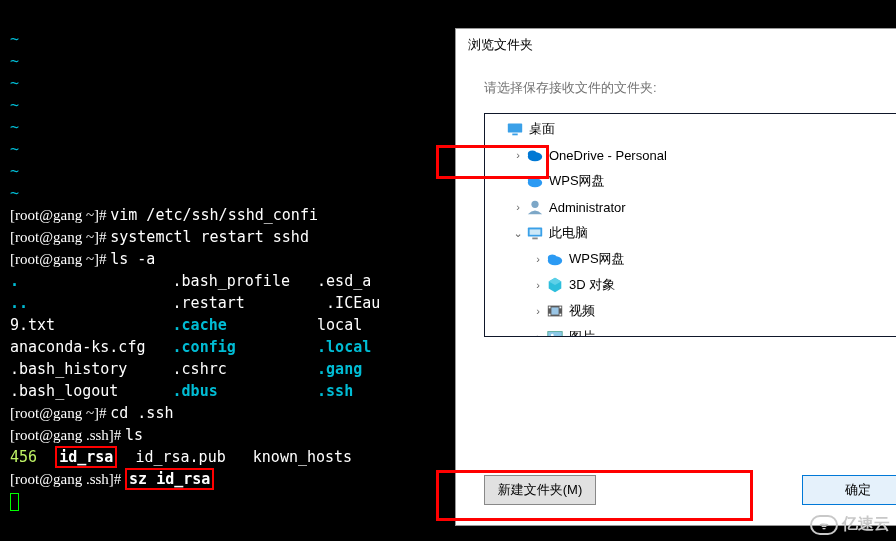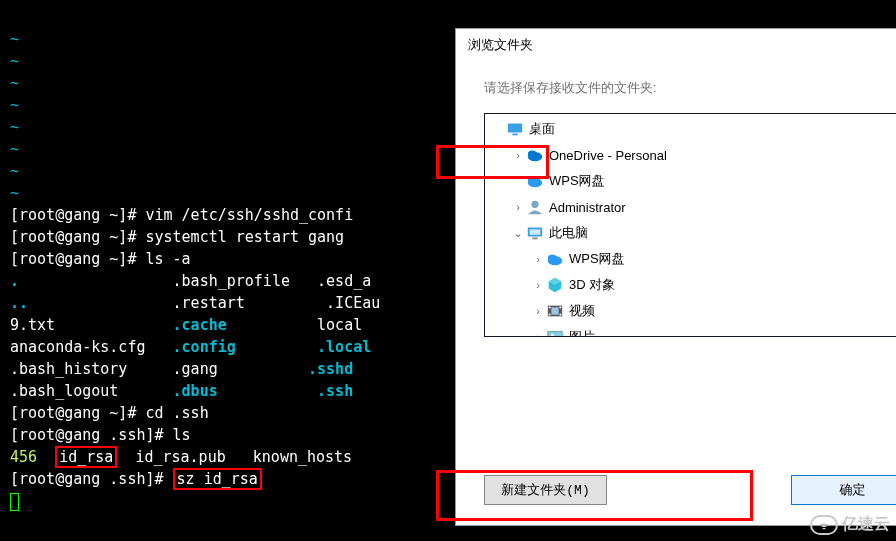--- a/index.html
+++ b/index.html
@@ -1,42 +1,42 @@
 <!DOCTYPE html>
 <html><head>
 <meta charset="utf-8">
 <style>
 * { margin: 0; padding: 0; box-sizing: border-box; }
 body { width: 896px; height: 541px; font-family: "Microsoft YaHei", sans-serif; position: relative; overflow: hidden; background: #fff; }
 
 
 .terminal { position: absolute; top: 0; left: 0; width: 896px; height: 541px; background: #000; color: #fff; font-family: Consolas, monospace; font-size: 15px; line-height: 22px; padding: 6px 10px; white-space: pre; }
 .term-tilde { color: #00bcd4; }
-.term-prompt { color: #fff; }
+.term-prompt { color: #fff; font-family: Liberation Serif, serif; }
 .term-cyan { color: #00bcd4; font-weight: bold; }
 .term-num { color: #bef264; }
 .term-cursor { display: inline-block; width: 9px; height: 18px; border: 1px solid #0f0; vertical-align: middle; }
-.term-hl-red { border: 2px solid #f00; padding: 0 2px; }
+.term-hl-red { border: 2px solid #f00; padding: 0 2px; font-weight: bold; }
 
 
 .dialog { position: absolute; top: 28px; left: 408px; width: 488px; height: 498px; background: #fff; border: 1px solid #999; box-shadow: -2px 2px 6px rgba(0,0,0,0.3); margin-left: 47px; }
 .titlebar { height: 32px; display: flex; align-items: center; justify-content: space-between; padding-left: 12px; font-size: 13px; color: #000; }
 .close-btn { width: 46px; height: 32px; display: flex; align-items: center; justify-content: center; font-size: 14px; color: #000; }
 .instruction { padding: 18px 28px 12px; font-size: 13px; color: #737373; }
 .tree { margin: 4px 28px 0; border: 1px solid #0f172a; height: 224px; overflow: hidden; position: relative; display: flex; }
 .tree-content { flex: 1; padding: 2px 0; font-size: 13px; }
 .tree-row { display: flex; align-items: center; height: 26px; padding-left: 6px; }
 .tree-arrow { width: 14px; text-align: center; color: #666; font-size: 11px; }
 .tree-icon { width: 20px; height: 20px; display: flex; align-items: center; justify-content: center; margin-right: 4px; }
 .tree-label { color: #000; }
 .tree-scroll { width: 17px; background: #f0f0f0; border-left: 1px solid #ddd; position: relative; }
 .tree-scroll-thumb { position: absolute; top: 14px; left: 2px; width: 13px; height: 60px; background: #ccc; }
 .tree-scroll-arrow { position: absolute; left: 0; width: 17px; height: 14px; text-align: center; font-size: 9px; color: #666; }
 .buttons { position: absolute; bottom: 20px; left: 28px; right: 28px; display: flex; gap: 6px; justify-content: flex-end; }
-.btn { width: 123px; height: 30px; border: 1px solid #888; background: #e1e1e1; font-size: 13px; display: flex; align-items: center; justify-content: center; font-family: Liberation Mono, monospace; }
+.btn { width: 112px; height: 30px; border: 1px solid #888; background: #e1e1e1; font-size: 13px; display: flex; align-items: center; justify-content: center; }
 .btn-newfolder { margin-right: auto; }
 .btn-ok { border: 1.5px solid #0078d7; background: #e5f1fb; }
 
 
 .hl { position: absolute; border: 3px solid #f00; pointer-events: none; }
 
 
 svg { width: 18px; height: 18px; }
 
 
@@ -49,27 +49,27 @@
 <div class="terminal">
 <span class="term-tilde">~
 ~
 ~
 ~
 ~
 ~
 ~
 ~</span>
 <span class="term-prompt">[root@gang ~]# </span><span>vim /etc/ssh/sshd_confi</span>
-<span class="term-prompt">[root@gang ~]# </span><span>systemctl restart gang</span>
+<span class="term-prompt">[root@gang ~]# </span><span>systemctl restart sshd</span>
 <span class="term-prompt">[root@gang ~]# </span><span>ls -a</span>
 <span class="term-cyan">.</span>                 <span>.bash_profile</span>   <span>.esd_a</span>
 <span class="term-cyan">..</span>                <span>.restart</span>         <span>.ICEau</span>
 <span>9.txt</span>             <span class="term-cyan">.cache</span>          <span>local</span>
 <span>anaconda-ks.cfg</span>   <span class="term-cyan">.config</span>         <span class="term-cyan">.local</span>
-<span>.bash_history</span>     <span>.gang</span>          <span class="term-cyan">.sshd</span>
+<span>.bash_history</span>     <span>.cshrc</span>          <span class="term-cyan">.gang</span>
 <span>.bash_logout</span>      <span class="term-cyan">.dbus</span>           <span class="term-cyan">.ssh</span>
 <span class="term-prompt">[root@gang ~]# </span><span>cd .ssh</span>
 <span class="term-prompt">[root@gang .ssh]# </span><span>ls</span>
 <span class="term-num">456</span>  <span class="term-hl-red">id_rsa</span>  <span>id_rsa.pub</span>   <span>known_hosts</span>
 <span class="term-prompt">[root@gang .ssh]# </span><span class="term-hl-red">sz id_rsa</span>
 <span class="term-cursor"></span>
 </div>
 
 <div class="dialog">
   <div class="titlebar">

